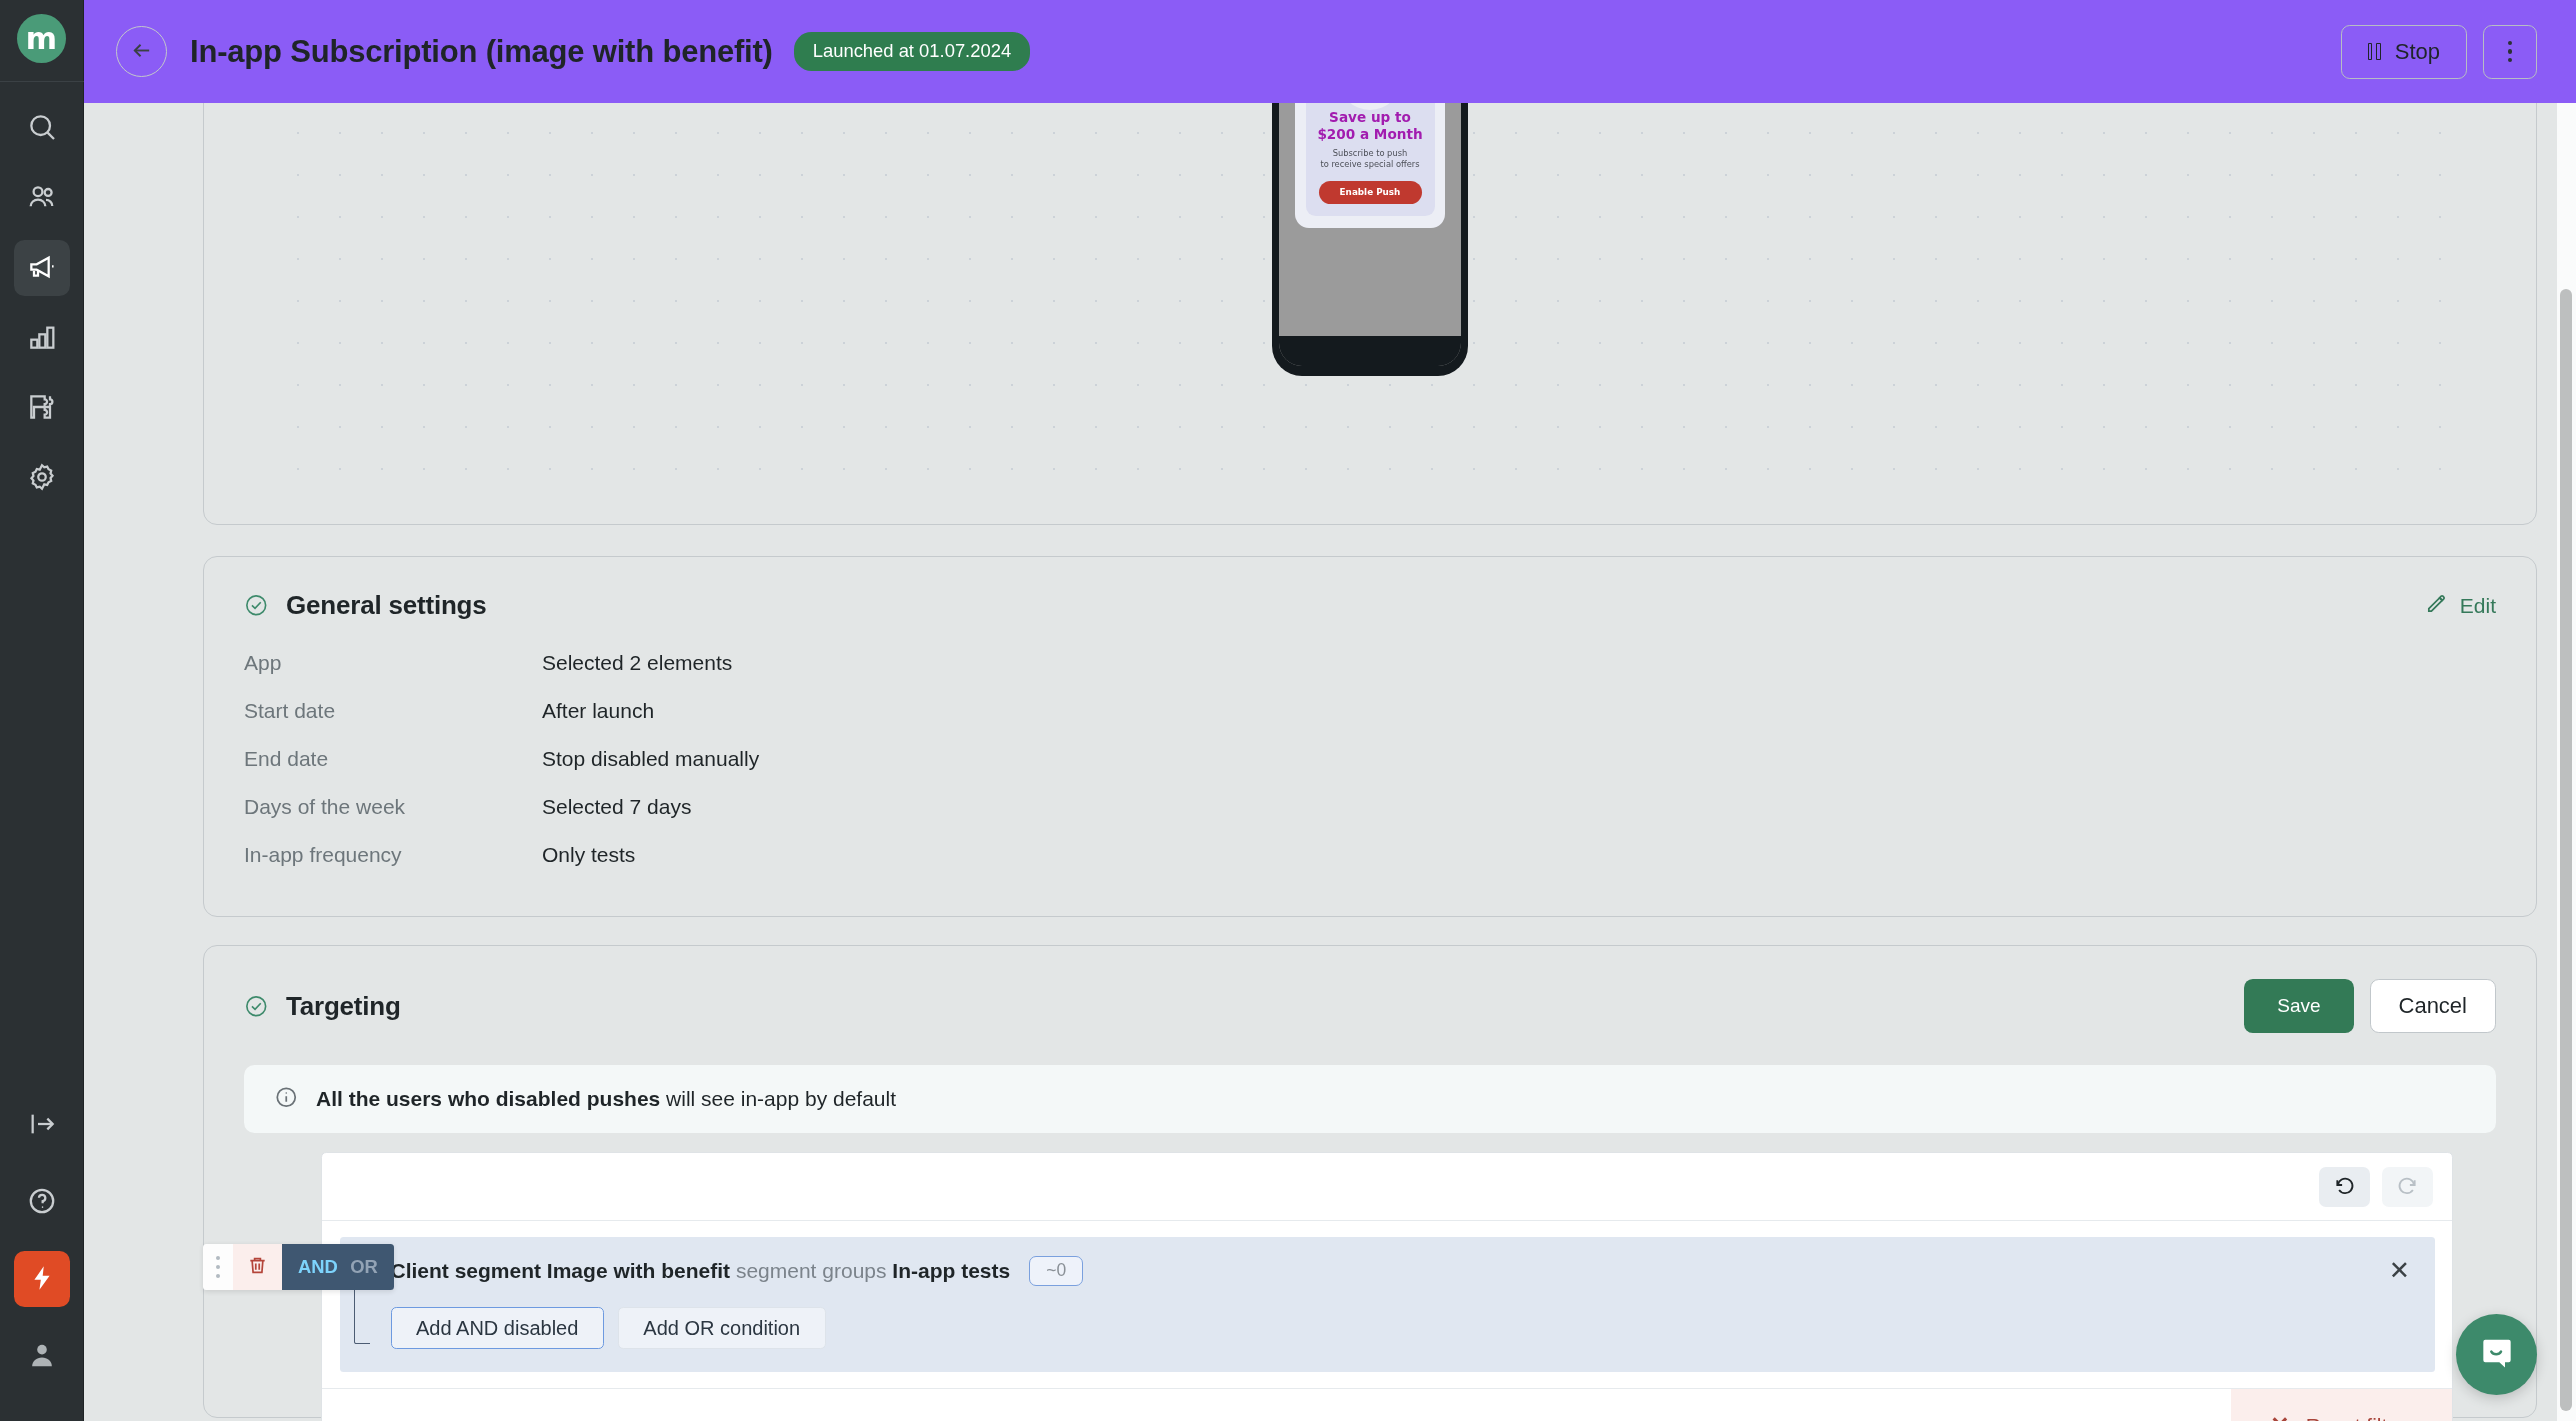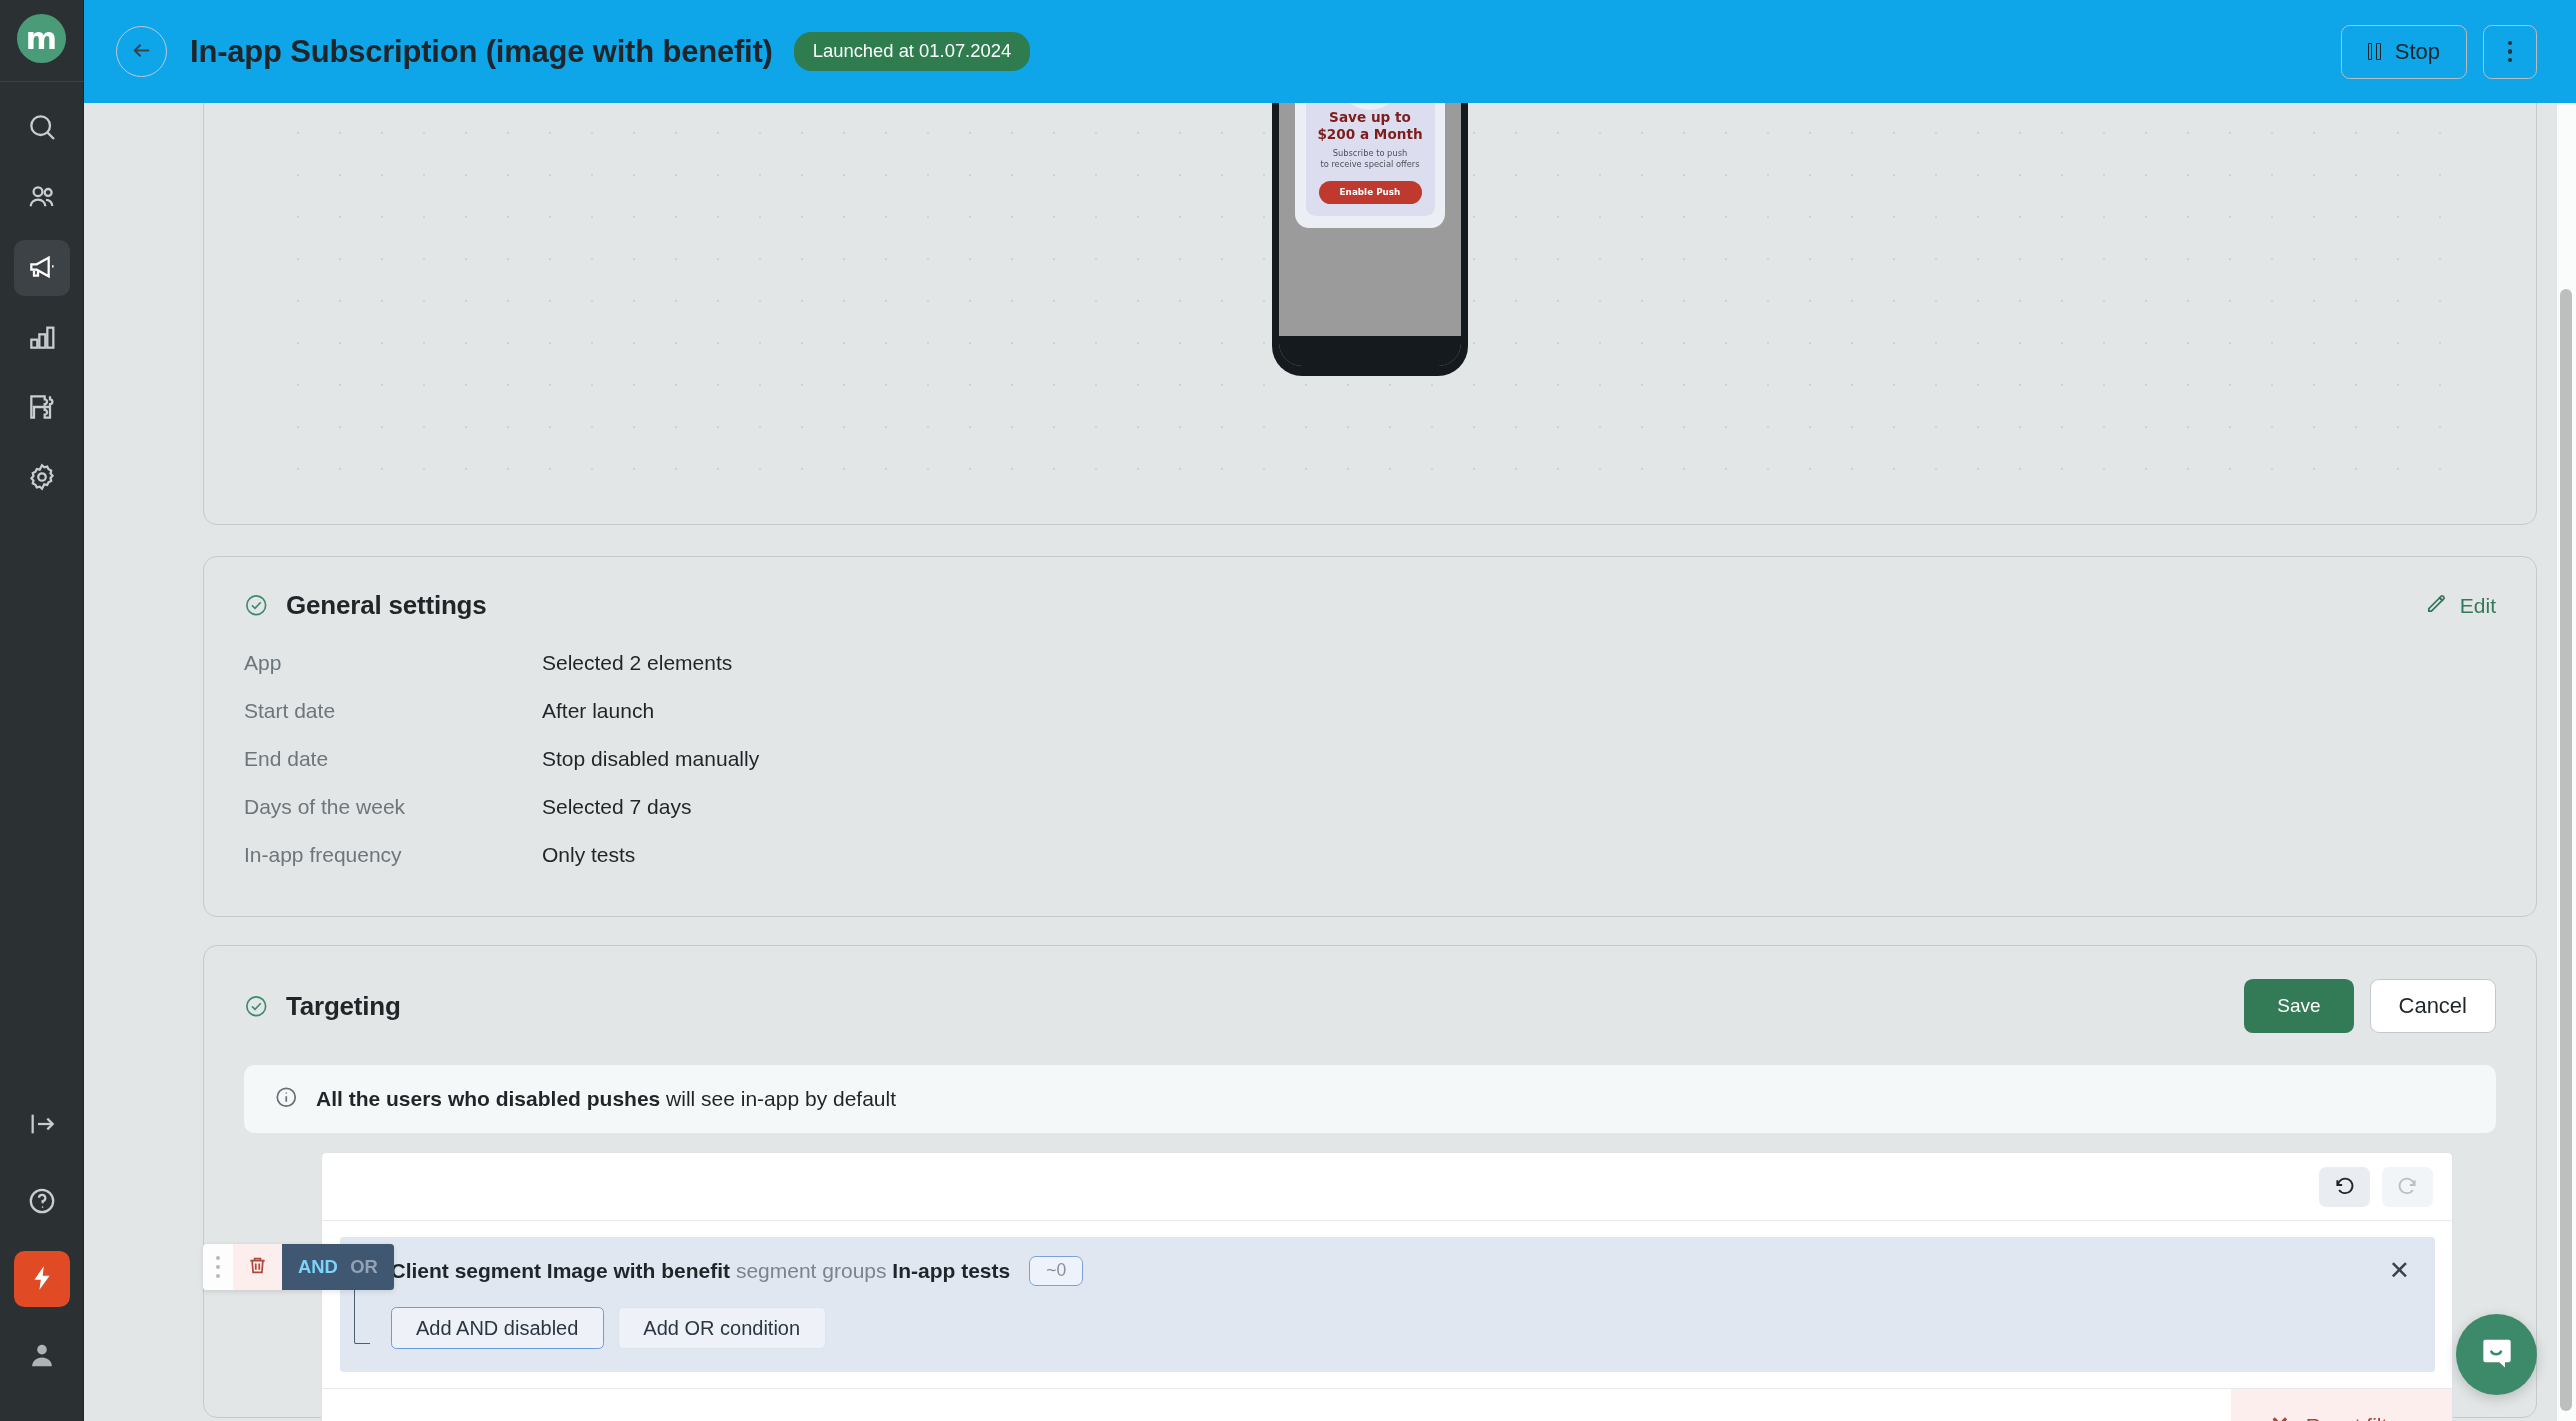--- a/index.html
+++ b/index.html
@@ -47,21 +47,21 @@
   .rail-avatar { width: 56px; height: 56px; display: flex; align-items: center; justify-content: center; cursor: pointer; }
   .rail-avatar svg { width: 32px; height: 32px; fill: #aeb3b6; stroke: none; }
 
   
   .main { flex: 1; position: relative; height: 1421px; overflow: hidden; background: #e3e6e6; }
 
   
   .header {
     position: absolute; top: 0; left: 0; right: 0; height: 103px;
     display: flex; align-items: center; padding: 0 39px 0 32px;
-    background: #0ea5e9; z-index: 20;
+    background: #8b5cf6; z-index: 20;
   }
   .back-btn {
     width: 51px; height: 51px; border-radius: 50%;
     border: 0.9px solid #c3c8cb; background: transparent;
     display: flex; align-items: center; justify-content: center; cursor: pointer;
     flex: 0 0 51px;
   }
   .back-btn svg { width: 23px; height: 23px; stroke: #3a4043; fill: none; stroke-width: 2; }
   .page-title {
     font-size: 31px; font-weight: 700; color: #1f2528; margin-left: 23px;
@@ -117,21 +117,21 @@
     position: absolute; left: 16px; right: 16px; top: 65px;
     background: #eceef5; border-radius: 14px; padding: 10.5px 10.5px 12.3px;
     text-align: center;
   }
   .inapp-emoji {
     position: absolute; left: 50%; top: -26px; transform: translateX(-50%);
     width: 63px; height: 63px; border-radius: 50%; background: #eceef5;
     display: flex; align-items: center; justify-content: center; font-size: 32px;
   }
   .inapp-inner { background: #dcdef0; border-radius: 9.6px; padding: 26px 8.8px 12.3px; }
-  .inapp-h1 { font-size: 13.6px; font-weight: 700; color: #7f1d1d; line-height: 1.22; font-family: "DejaVu Sans", sans-serif; }
+  .inapp-h1 { font-size: 13.6px; font-weight: 700; color: #a21caf; line-height: 1.22; font-family: "DejaVu Sans", sans-serif; }
   .inapp-sub { font-size: 8.3px; color: #4d5058; margin-top: 5.3px; line-height: 1.35; font-family: "DejaVu Sans", sans-serif; }
   .inapp-btn {
     margin: 10.5px auto 0; width: 103px; height: 23px; border-radius: 11.4px;
     background: #c0392f; color: #fff; font-size: 8.8px; font-weight: 700;
     display: flex; align-items: center; justify-content: center;
     font-family: "DejaVu Sans", sans-serif;
   }
   .phone-home { position: absolute; left: 0; right: 0; bottom: 0; height: 30px; background: #141a1e; }
 
   

